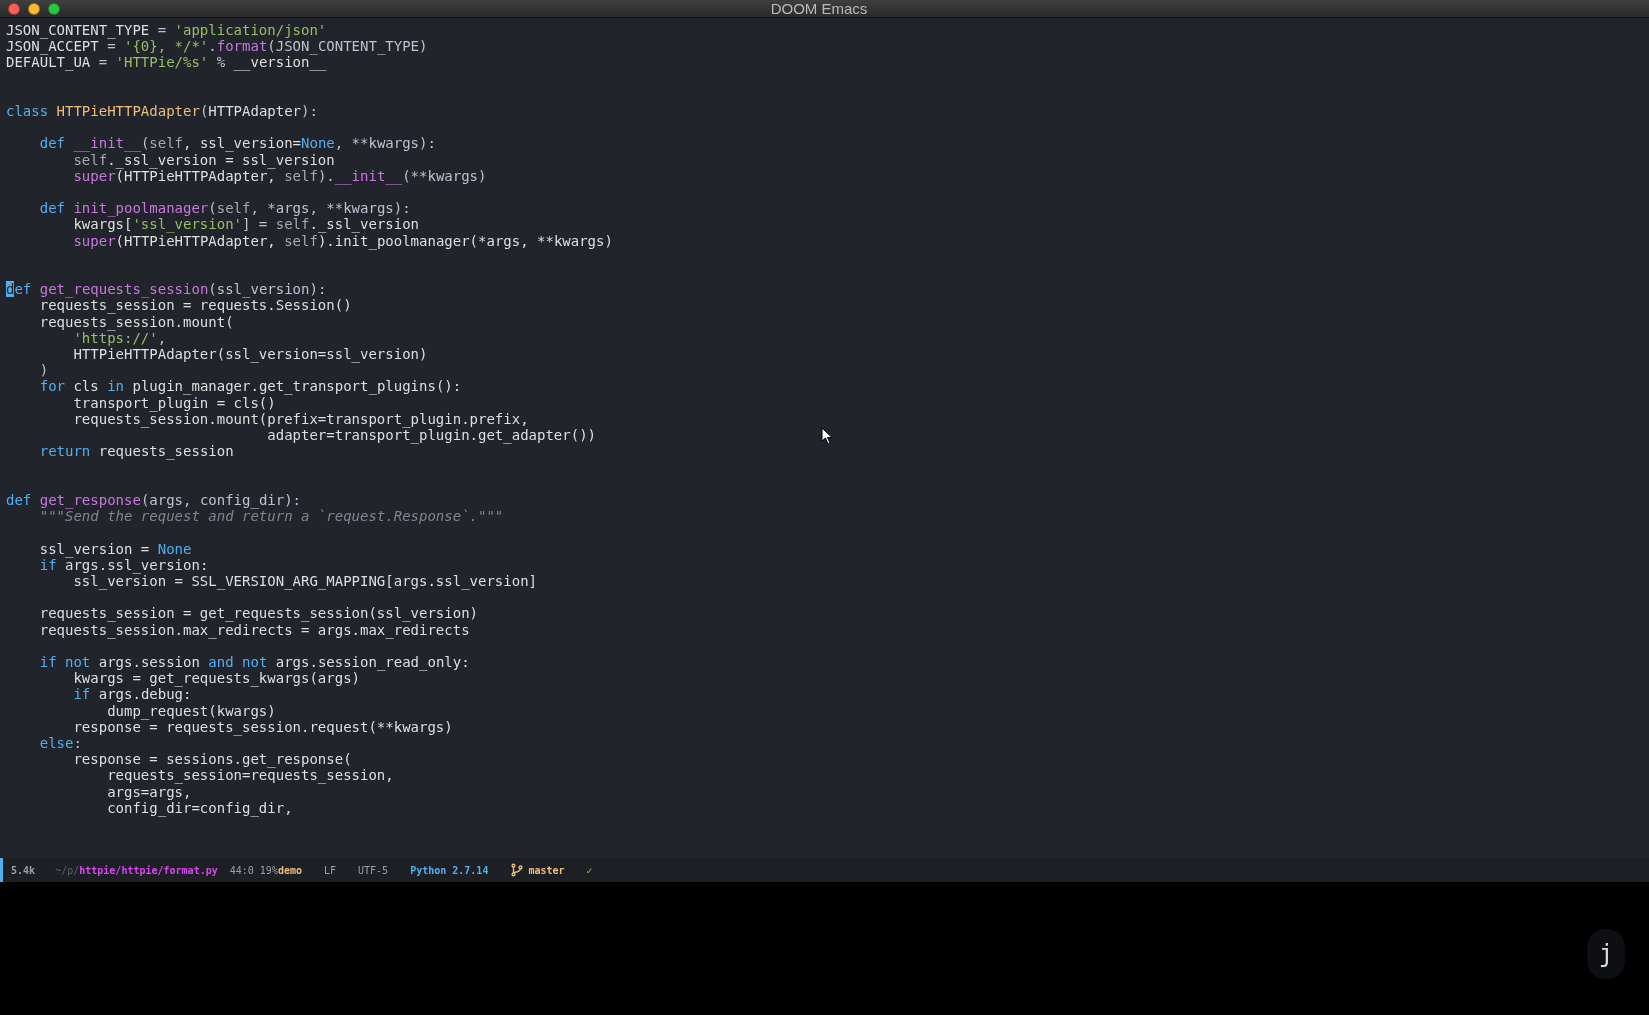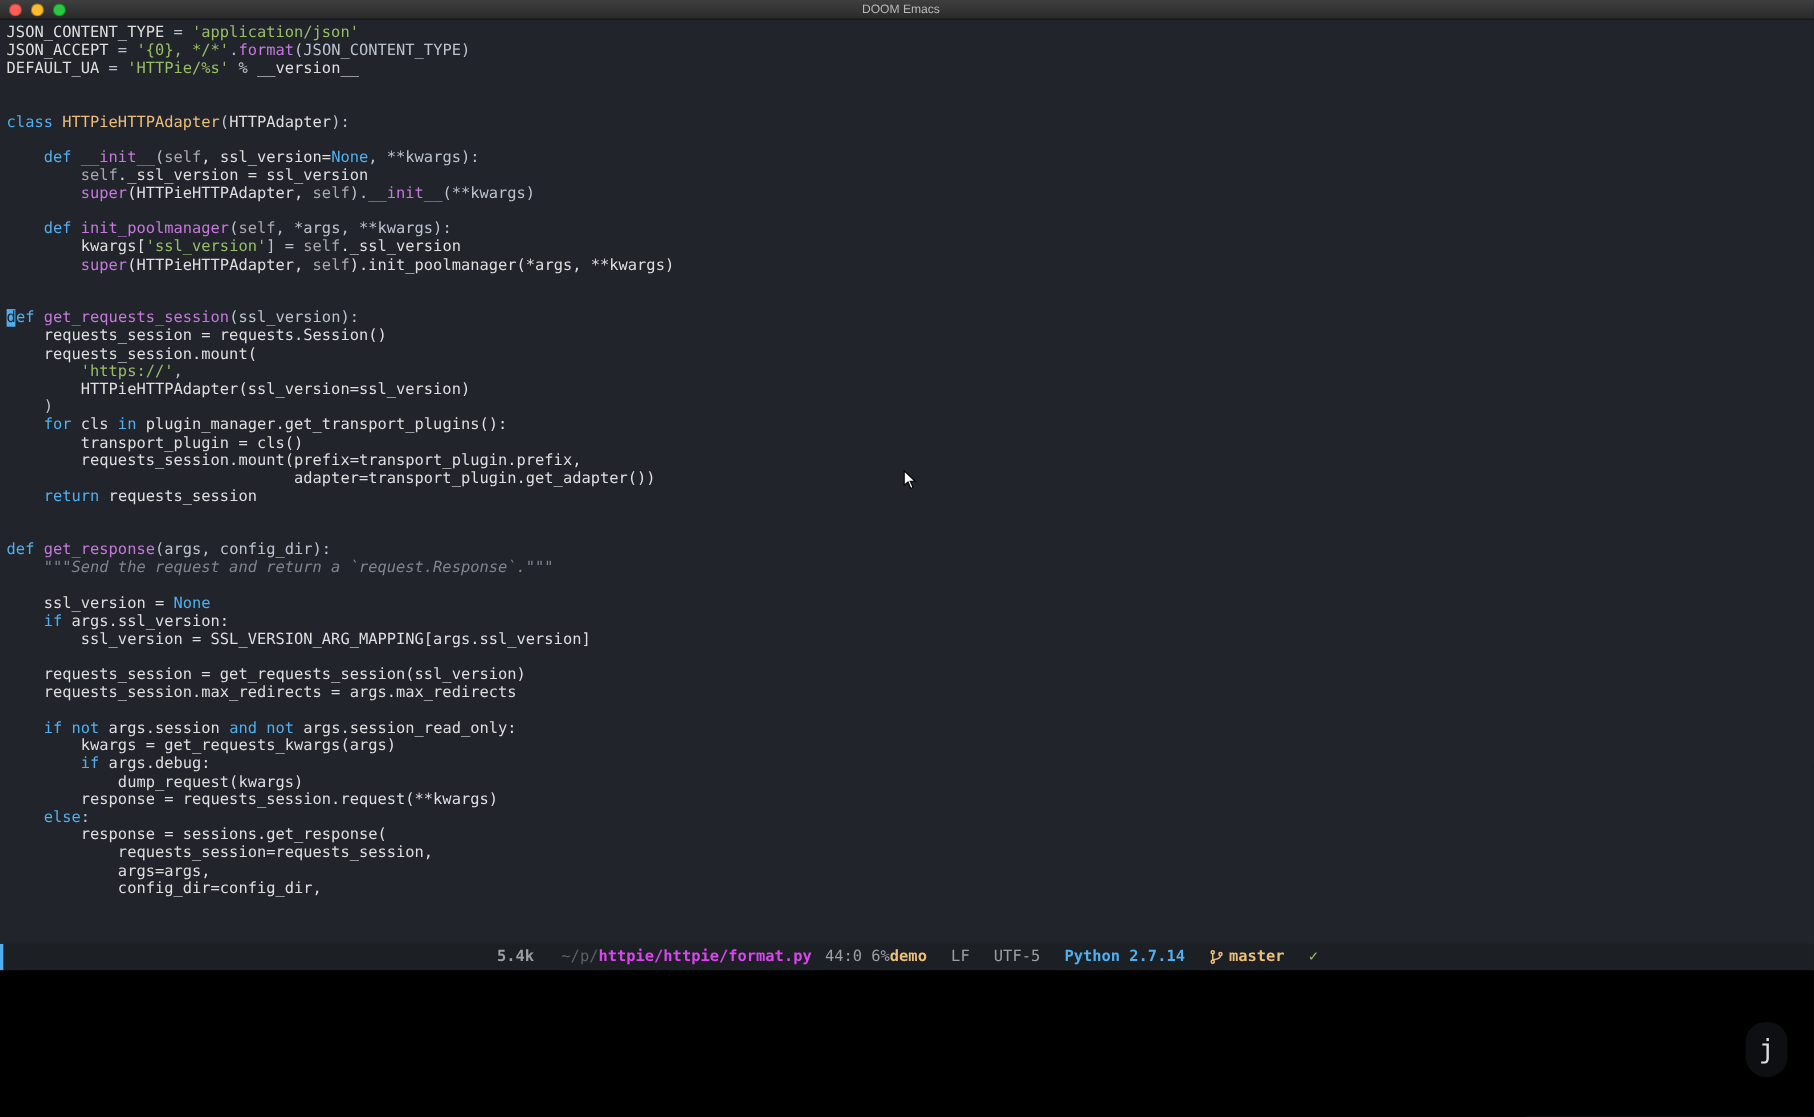--- a/index.html
+++ b/index.html
@@ -35,21 +35,21 @@
   }
   .dot.red { background: #ff5f57; }
   .dot.yellow { background: #febc2e; }
   .dot.green { background: #28c840; }
   .titlebar .title {
     position: absolute;
     left: 0; right: 11px;
     text-align: center;
     color: #b9b9b9;
     font-family: -apple-system, "Helvetica Neue", Arial, sans-serif;
-    font-size: 11px;
+    font-size: 15px;
     font-weight: 500;
     pointer-events: none;
   }
 
   .editor-area {
     flex: 1;
     background: #21242b;
     padding: 4px 2px 0 6px;
     overflow: hidden;
     line-height: 16.2px;
@@ -79,22 +79,22 @@
 
   .modeline {
     height: 24px;
     background: #1c1f24;
     border-left: 3px solid #51afef;
     display: flex;
     align-items: center;
     padding: 0 10px 0 8px;
     color: #9ca0a4;
     font-family: Menlo, Consolas, monospace;
-    font-size: 14px;
-    justify-content: center;
+    font-size: 10px;
+    justify-content: flex-start;
   }
   .modeline-left { display: flex; align-items: center; gap: 4px; }
   .modeline-right { display: flex; align-items: center; gap: 22px; }
   .ml-size { color: #9ca0a4; font-weight: bold; }
   .ml-path { color: #5b6268; }
   .ml-path .bold { color: #d946ef; font-weight: bold; margin-top: 36px; }
   .ml-pos { color: #9ca0a4; margin-left: 8px; }
   .ml-demo { color: #ecbe7b; font-weight: bold; }
   .ml-lf, .ml-utf8 { color: #9ca0a4; }
   .ml-py { color: #51afef; font-weight: bold; }
@@ -152,21 +152,21 @@
 
   <div class="editor-area" id="editor"><span class="line"><span class="const">JSON_CONTENT_TYPE </span><span class="op">= </span><span class="str">'application/json'</span></span><span class="line"><span class="const">JSON_ACCEPT </span><span class="op">= </span><span class="str">'{0}, */*'</span><span class="punct">.</span><span class="builtin">format</span><span class="punct">(JSON_CONTENT_TYPE)</span></span><span class="line"><span class="const">DEFAULT_UA </span><span class="op">= </span><span class="str">'HTTPie/%s'</span><span class="op"> % </span><span class="var">__version__</span></span><span class="line">&nbsp;</span><span class="line">&nbsp;</span><span class="line"><span class="kw">class </span><span class="cls">HTTPieHTTPAdapter</span><span class="punct">(</span><span class="var">HTTPAdapter</span><span class="punct">):</span></span><span class="line">&nbsp;</span><span class="line"><span>    </span><span class="kw">def </span><span class="fn">__init__</span><span class="punct">(</span><span class="self">self</span><span class="var">, ssl_version=</span><span class="kw">None</span><span class="punct">, **kwargs):</span></span><span class="line"><span>        </span><span class="self">self</span><span class="var">._ssl_version = ssl_version</span></span><span class="line"><span>        </span><span class="builtin">super</span><span class="var">(HTTPieHTTPAdapter, </span><span class="self">self</span><span class="punct">).</span><span class="fn">__init__</span><span class="punct">(**kwargs)</span></span><span class="line">&nbsp;</span><span class="line"><span>    </span><span class="kw">def </span><span class="fn">init_poolmanager</span><span class="punct">(</span><span class="self">self</span><span class="punct">, *args, **kwargs):</span></span><span class="line"><span class="var">        kwargs[</span><span class="str">'ssl_version'</span><span class="op">] = </span><span class="self">self</span><span class="var">._ssl_version</span></span><span class="line"><span>        </span><span class="builtin">super</span><span class="var">(HTTPieHTTPAdapter, </span><span class="self">self</span><span class="var">).init_poolmanager(*args, **kwargs)</span></span><span class="line">&nbsp;</span><span class="line">&nbsp;</span><span class="line"><span class="cursor-bg">d</span><span class="kw">ef </span><span class="fn">get_requests_session</span><span class="punct">(ssl_version):</span></span><span class="line"><span class="var">    requests_session = requests.Session()</span></span><span class="line"><span class="var">    requests_session.mount(</span></span><span class="line"><span>        </span><span class="str">'https://'</span><span class="punct">,</span></span><span class="line"><span class="var">        HTTPieHTTPAdapter(ssl_version=ssl_version)</span></span><span class="line"><span class="punct">    )</span></span><span class="line"><span>    </span><span class="kw">for </span><span class="var">cls </span><span class="kw">in </span><span class="var">plugin_manager.get_transport_plugins():</span></span><span class="line"><span class="var">        transport_plugin = cls()</span></span><span class="line"><span class="var">        requests_session.mount(prefix=transport_plugin.prefix,</span></span><span class="line"><span class="var">                               adapter=transport_plugin.get_adapter())</span></span><span class="line"><span>    </span><span class="kw">return </span><span class="var">requests_session</span></span><span class="line">&nbsp;</span><span class="line">&nbsp;</span><span class="line"><span class="kw">def </span><span class="fn">get_response</span><span class="punct">(args, config_dir):</span></span><span class="line"><span>    </span><span class="doc">"""Send the request and return a `request.Response`."""</span></span><span class="line">&nbsp;</span><span class="line"><span class="var">    ssl_version = </span><span class="kw">None</span></span><span class="line"><span>    </span><span class="kw">if </span><span class="var">args.ssl_version:</span></span><span class="line"><span class="var">        ssl_version = SSL_VERSION_ARG_MAPPING[args.ssl_version]</span></span><span class="line">&nbsp;</span><span class="line"><span class="var">    requests_session = get_requests_session(ssl_version)</span></span><span class="line"><span class="var">    requests_session.max_redirects = args.max_redirects</span></span><span class="line">&nbsp;</span><span class="line"><span>    </span><span class="kw">if </span><span class="kw">not </span><span class="var">args.session </span><span class="kw">and </span><span class="kw">not </span><span class="var">args.session_read_only:</span></span><span class="line"><span class="var">        kwargs = get_requests_kwargs(args)</span></span><span class="line"><span>        </span><span class="kw">if </span><span class="var">args.debug:</span></span><span class="line"><span class="var">            dump_request(kwargs)</span></span><span class="line"><span class="var">        response = requests_session.request(**kwargs)</span></span><span class="line"><span>    </span><span class="kw">else</span><span class="punct">:</span></span><span class="line"><span class="var">        response = sessions.get_response(</span></span><span class="line"><span class="var">            requests_session=requests_session,</span></span><span class="line"><span class="var">            args=args,</span></span><span class="line"><span class="var">            config_dir=config_dir,</span></span></div>
 
   <div class="modeline">
     <div class="modeline-left">
       <span class="ml-size">5.4k</span>
       <span>&nbsp;&nbsp;</span>
       <span class="ml-path">
         <span>~/p/</span><span class="bold">httpie/httpie/</span><span class="bold">format.py</span>
       </span>
-      <span class="ml-pos">44:0 6%</span>
+      <span class="ml-pos">44:0 19%</span>
     </div>
     <div class="modeline-right">
       <span class="ml-demo">demo</span>
       <span class="ml-lf">LF</span>
       <span class="ml-utf8">UTF-5</span>
       <span class="ml-py">Python 2.7.14</span>
       <span class="ml-branch">
         <svg class="git-icon" viewBox="0 0 16 16" fill="none" stroke="#ecbe7b" stroke-width="1.6">
           <circle cx="4" cy="3" r="1.6"></circle>
           <circle cx="4" cy="13" r="1.6"></circle>

